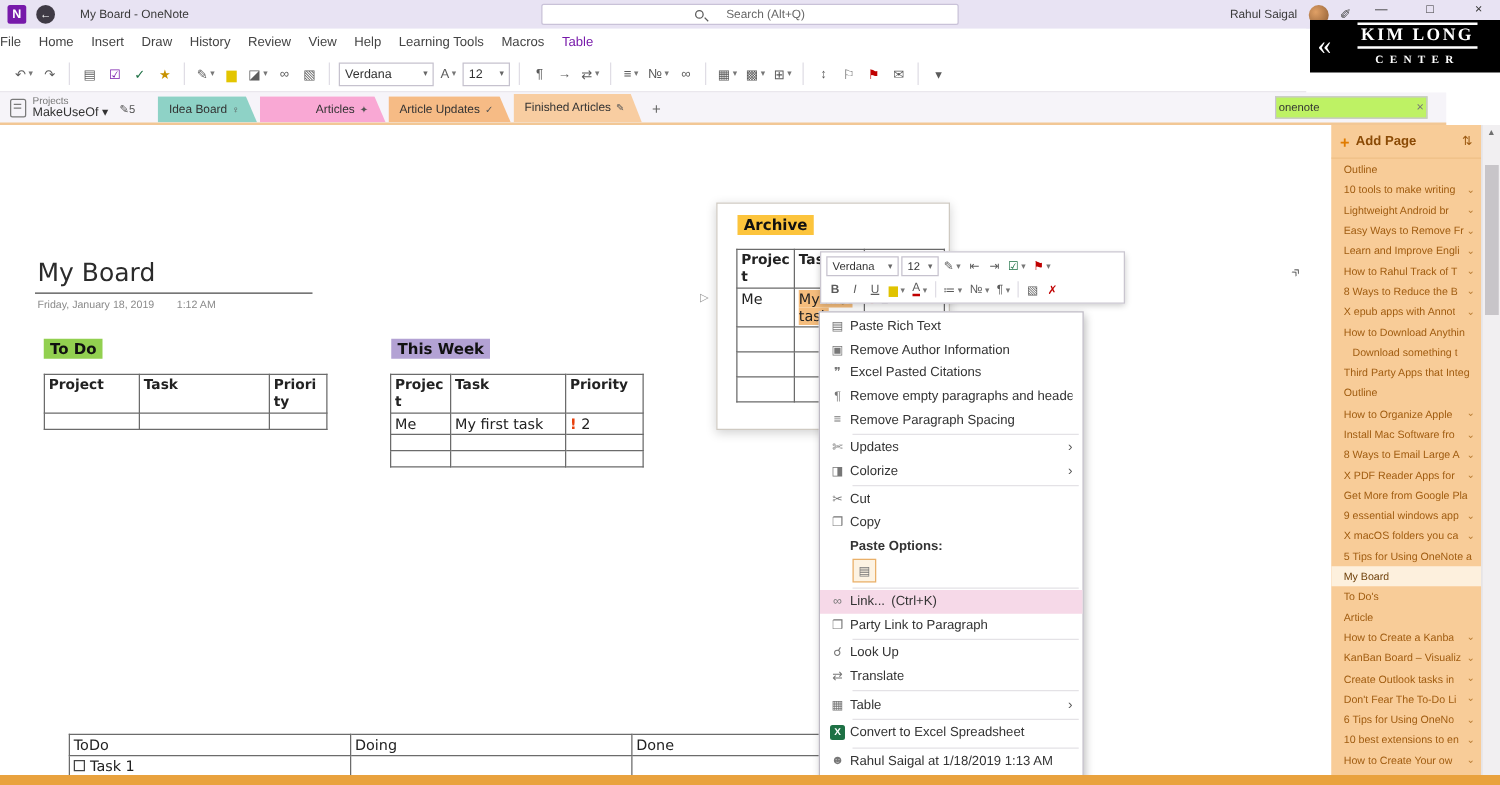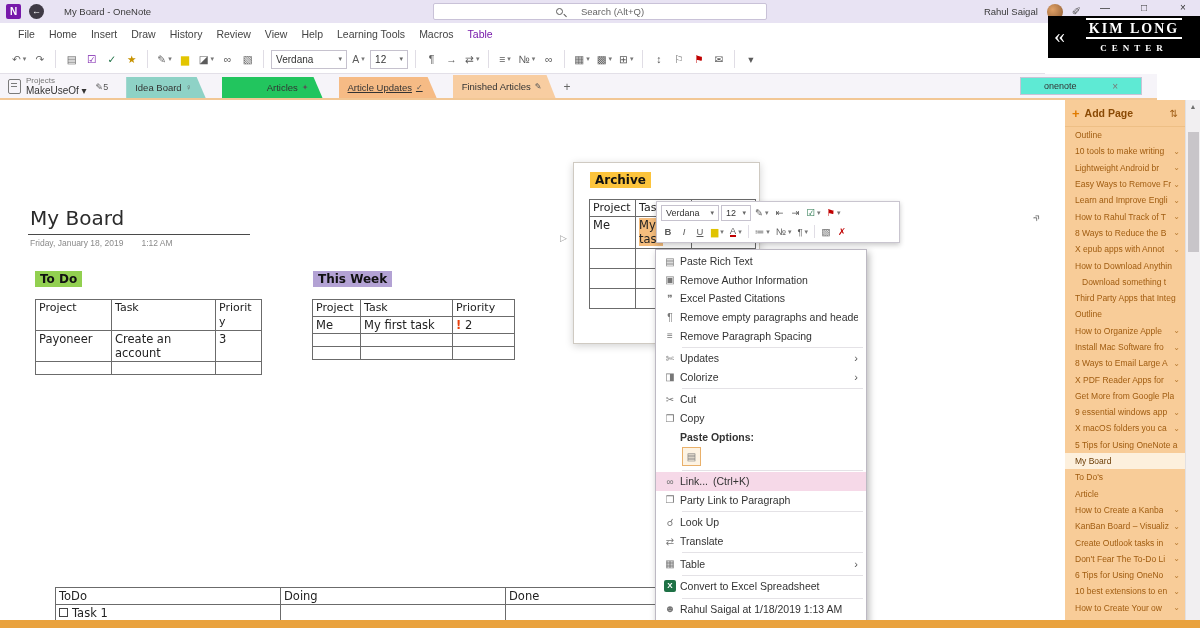--- a/index.html
+++ b/index.html
@@ -28,21 +28,21 @@
     align-items:center;z-index:40;}
   .logo .chev{font-family:"Liberation Serif",serif;font-size:22px;margin:0 3px 2px 6px;}
   .logo .block{text-align:center;}
   .logo .l1{font-family:"Liberation Serif",serif;font-weight:bold;font-size:14px;letter-spacing:2px;white-space:nowrap;
     border-top:2px solid #fff;border-bottom:2px solid #fff;padding:1px 3px;}
   .logo .l2{font-family:"Liberation Serif",serif;font-weight:bold;font-size:9px;letter-spacing:5px;padding-top:1px;}
   .strip{position:absolute;left:0;top:620px;width:1200px;height:8px;background:#e9a23e;z-index:45;}
 
   
   .menubar{position:absolute;left:0;top:23px;width:1045px;height:22px;background:#fff;display:flex;align-items:center;
-    gap:14px;padding-left:18px;font-size:10.5px;color:#444;}
+    gap:14px;padding-left:0;font-size:10.5px;color:#444;}
   .mi.active{color:#7719aa;}
 
   
   .ribbon{position:absolute;left:0;top:45px;width:1045px;height:29px;background:#fff;border-bottom:1px solid #e3e0e8;
     display:flex;align-items:center;gap:3px;padding-left:10px;}
   .ticon{height:20px;min-width:17px;display:flex;align-items:center;justify-content:center;font-size:10.5px;color:#5b5b5b;padding:0 2px;}
   .ticon.caret::after{content:"▾";font-size:7px;color:#777;margin-left:2px;}
   .tsep{width:1px;height:18px;background:#e0dde5;margin:0 4px;flex:none;}
   .combo{height:19px;border:1px solid #c6c2ce;display:flex;align-items:center;padding:0 4px;font-size:10px;color:#333;background:#fff;flex:none;}
   .combo::after{content:"▾";font-size:7px;color:#666;margin-left:auto;padding-left:4px;}
@@ -50,46 +50,46 @@
   
   .sectionbar{position:absolute;left:0;top:74px;width:1157px;height:26px;background:#f6f4f9;
     border-bottom:2px solid #f2c795;display:flex;align-items:flex-end;}
   .nbwidget{display:flex;align-items:center;gap:5px;padding:0 8px 2px 8px;}
   .book{width:13px;height:15px;border:1.5px solid #7a7a7a;border-radius:2px;position:relative;}
   .book::before{content:"";position:absolute;left:2px;top:3px;width:6px;height:1px;background:#7a7a7a;box-shadow:0 3px 0 #7a7a7a;}
   .nbname{line-height:1.05;}
   .nbname .s1{font-size:8px;color:#777;display:block;}
   .nbname .s2{font-size:10px;color:#333;display:block;white-space:nowrap;}
   .pencount{font-size:9px;color:#555;white-space:nowrap;margin:0 4px;}
-  .stabs{display:flex;align-items:flex-end;gap:16px;margin-left:6px;}
+  .stabs{display:flex;align-items:flex-end;gap:2px;margin-left:6px;}
   .stab{height:21px;line-height:21px;padding:0 14px 0 9px;font-size:9.5px;color:#333;white-space:nowrap;
     clip-path:polygon(0 0,calc(100% - 9px) 0,100% 100%,0 100%);display:flex;align-items:center;gap:4px;}
   .stab.active{height:23px;line-height:23px;}
   .stab .tg{font-size:8px;color:#555;}
   .addsection{height:21px;line-height:21px;padding:0 8px;font-size:12px;color:#666;}
-  .secsearch{margin-left:auto;margin-right:15px;margin-bottom:3px;width:122px;height:18px;background:#5eead4;
-    border:1px solid #c9c3d6;display:flex;align-items:center;padding:0 23px;font-size:9px;color:#333;}
+  .secsearch{margin-left:auto;margin-right:15px;margin-bottom:3px;width:122px;height:18px;background:#bef264;
+    border:1px solid #c9c3d6;display:flex;align-items:center;padding:0 2px;font-size:9px;color:#333;}
   .secsearch .clr{margin-left:auto;color:#777;font-size:10px;}
 
   
   .pagearea{position:absolute;left:0;top:100px;width:1065px;height:520px;background:#fff;}
   .page-title{position:absolute;left:30px;top:106px;font-family:"DejaVu Sans",sans-serif;font-size:20px;color:#2b2b2b;}
   .title-rule{position:absolute;left:28px;top:134px;width:222px;border-top:1.6px solid #4a4a4a;}
   .page-date{position:absolute;left:30px;top:138px;font-size:8.5px;color:#8a8a8a;}
   .page-date .t{margin-left:18px;}
   .expand{position:absolute;left:1033px;top:110px;font-size:12px;color:#666;transform:rotate(-45deg);}
 
   .hl-head{position:absolute;font-family:"DejaVu Sans",sans-serif;font-weight:bold;font-size:12px;
     padding:1px 5px;color:#111;}
   .hl-todo{left:35px;top:171px;background:#92d050;}
   .hl-week{left:313px;top:171px;background:#b3a2d4;}
 
   table.nt{border-collapse:collapse;table-layout:fixed;font-family:"DejaVu Sans",sans-serif;font-size:11.5px;color:#222;}
   .nt td{border:1px solid #6b6b6b;padding:1px 3px;vertical-align:top;word-wrap:break-word;line-height:1.25;}
-  .nt tr.hd td{font-weight:normal;font-size:11px;}
+  .nt tr.hd td{font-weight:bold;font-size:11px;}
   .nt td.empty{height:13px;}
   .exc{color:#e8400c;font-weight:bold;}
   .sel{background:#f5bd7d;}
   .cb{display:inline-block;width:9px;height:9px;border:1px solid #444;margin-right:4px;background:#fff;}
 
   .tbl-todo{position:absolute;left:35px;top:199px;width:226px;}
   .tbl-week{position:absolute;left:312px;top:199px;width:202px;}
   .float-card{position:absolute;left:573px;top:162px;width:187px;height:182px;background:#fff;
     border:1px solid #cfcac2;box-shadow:0 2px 8px rgba(0,0,0,0.18);z-index:10;}
   .hl-archive{left:16px;top:9px;background:#fcc43c;}
@@ -284,25 +284,25 @@
         <span class="s1">Projects</span>
         <span class="s2"><span>MakeUseOf</span> <span>▾</span></span>
       </span>
       <span class="pencount"><span>✎</span><span>5</span></span>
     </div>
     <div class="stabs">
         <div class="stab" style="background: rgb(142, 210, 198);">
           <span>Idea Board</span>
           <span class="tg">♀</span>
         </div>
-        <div class="stab" style="background: #22c55e; padding-left: 45px;">
+        <div class="stab" style="background: #f9a8d4; padding-left: 45px;">
           <span>Articles</span>
           <span class="tg">✦</span>
         </div>
-        <div class="stab" style="background: rgb(246, 187, 133); text-decoration: underline;">
+        <div class="stab" style="background: rgb(246, 187, 133);">
           <span>Article Updates</span>
           <span class="tg">✓</span>
         </div>
         <div class="stab active" style="background: rgb(248, 205, 161);">
           <span>Finished Articles</span>
           <span class="tg">✎</span>
         </div>
       </div>
     <div class="addsection">+</div>
     <div class="secsearch">
@@ -324,25 +324,20 @@
       <colgroup>
           <col style="width:76px">
           <col style="width:104px">
           <col style="width:46px">
         </colgroup>
       <tbody>
           <tr class="hd">
             <td>Project</td>
             <td>Task</td>
             <td>Priority</td>
-          </tr>
-          <tr>
-            <td>Payoneer</td>
-            <td>Create an account</td>
-            <td>3</td>
           </tr>
           <tr>
             <td class="empty"></td>
             <td class="empty"></td>
             <td class="empty"></td>
           </tr>
         </tbody>
     </table>
 
     <span class="hl-head hl-week">This Week</span>

